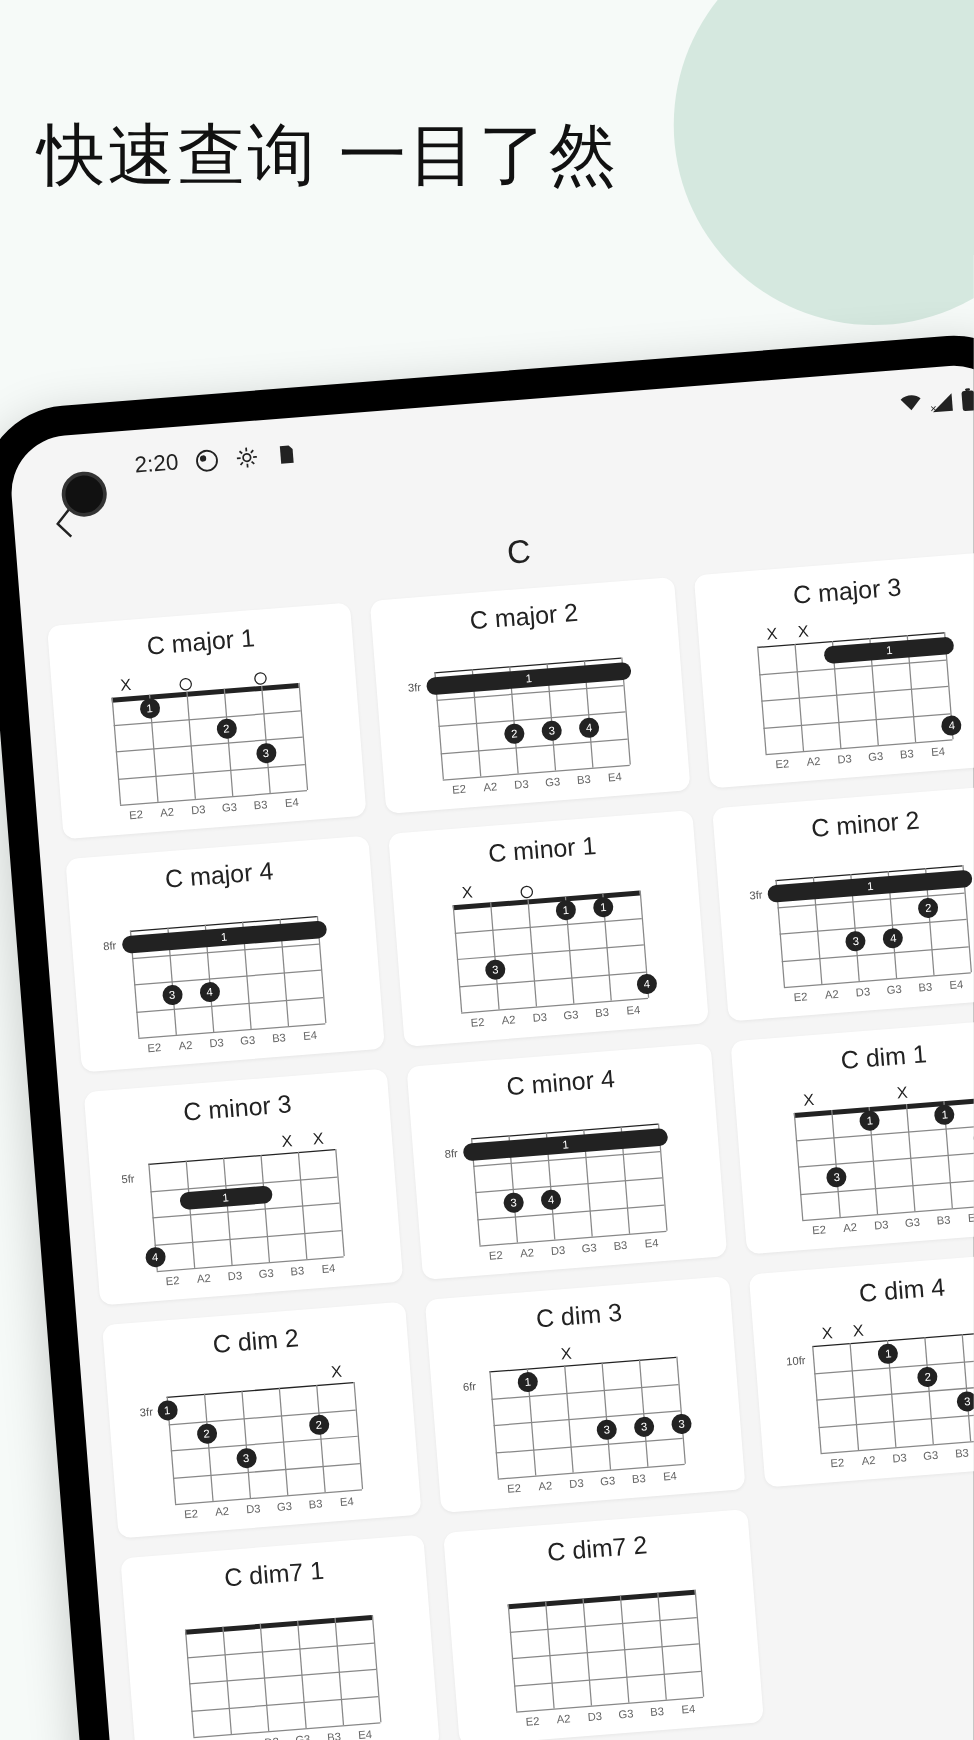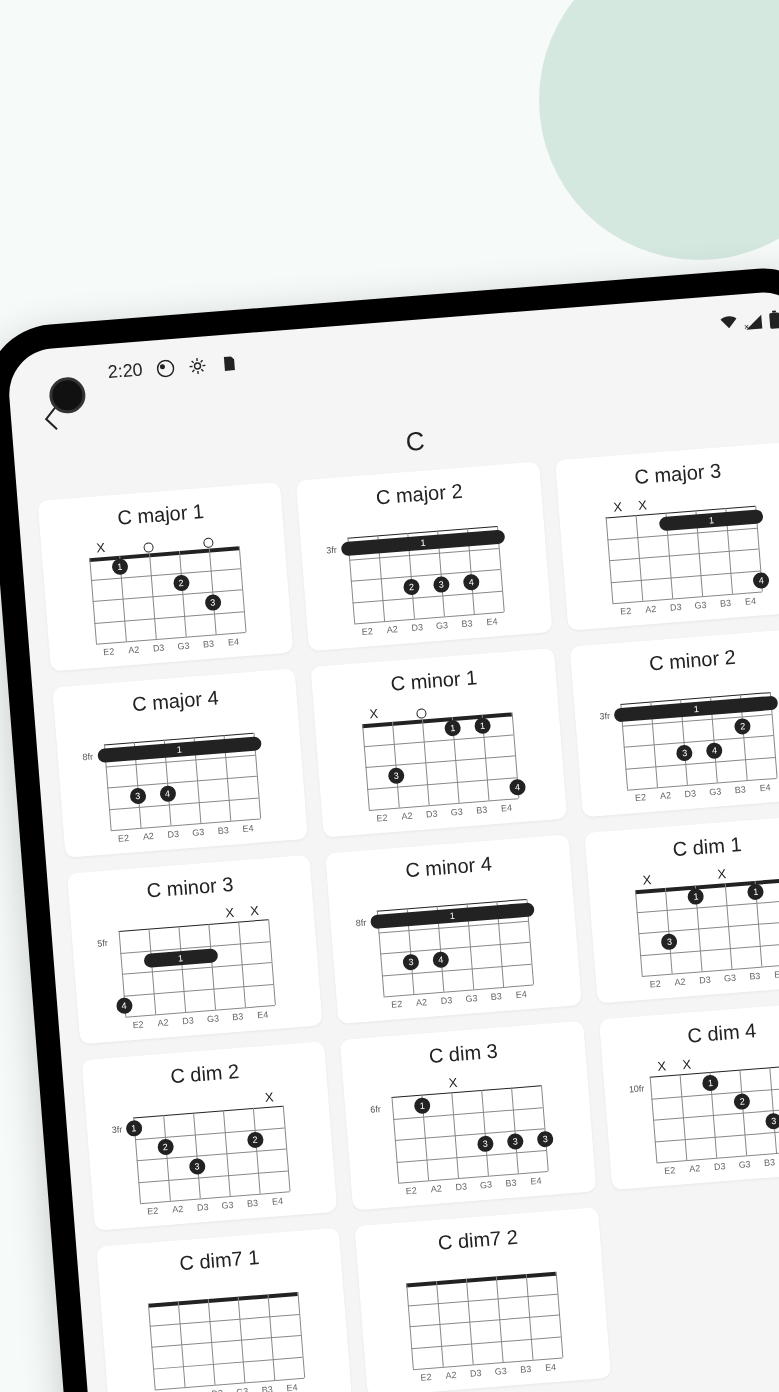--- a/index.html
+++ b/index.html
@@ -201,20 +201,21 @@
 .battery::before {
   content: ""; position: absolute; top: -2px; left: 3px; width: 4px; height: 2px; background: #222; border-radius: 1px;
 }
 </style>
 </head>
 <body>
 
 <div class="bg-blob"></div>
 
 <div class="headline">
+  <h2>快速查询 一目了然</h2>
 </div>
 
 <div class="phone-frame">
   <div class="phone-outer">
     <div class="phone-screen">
       <div class="camera"></div>
 
       <div class="status-bar">
         <div class="status-left">
           <span class="status-time">2:20</span>

